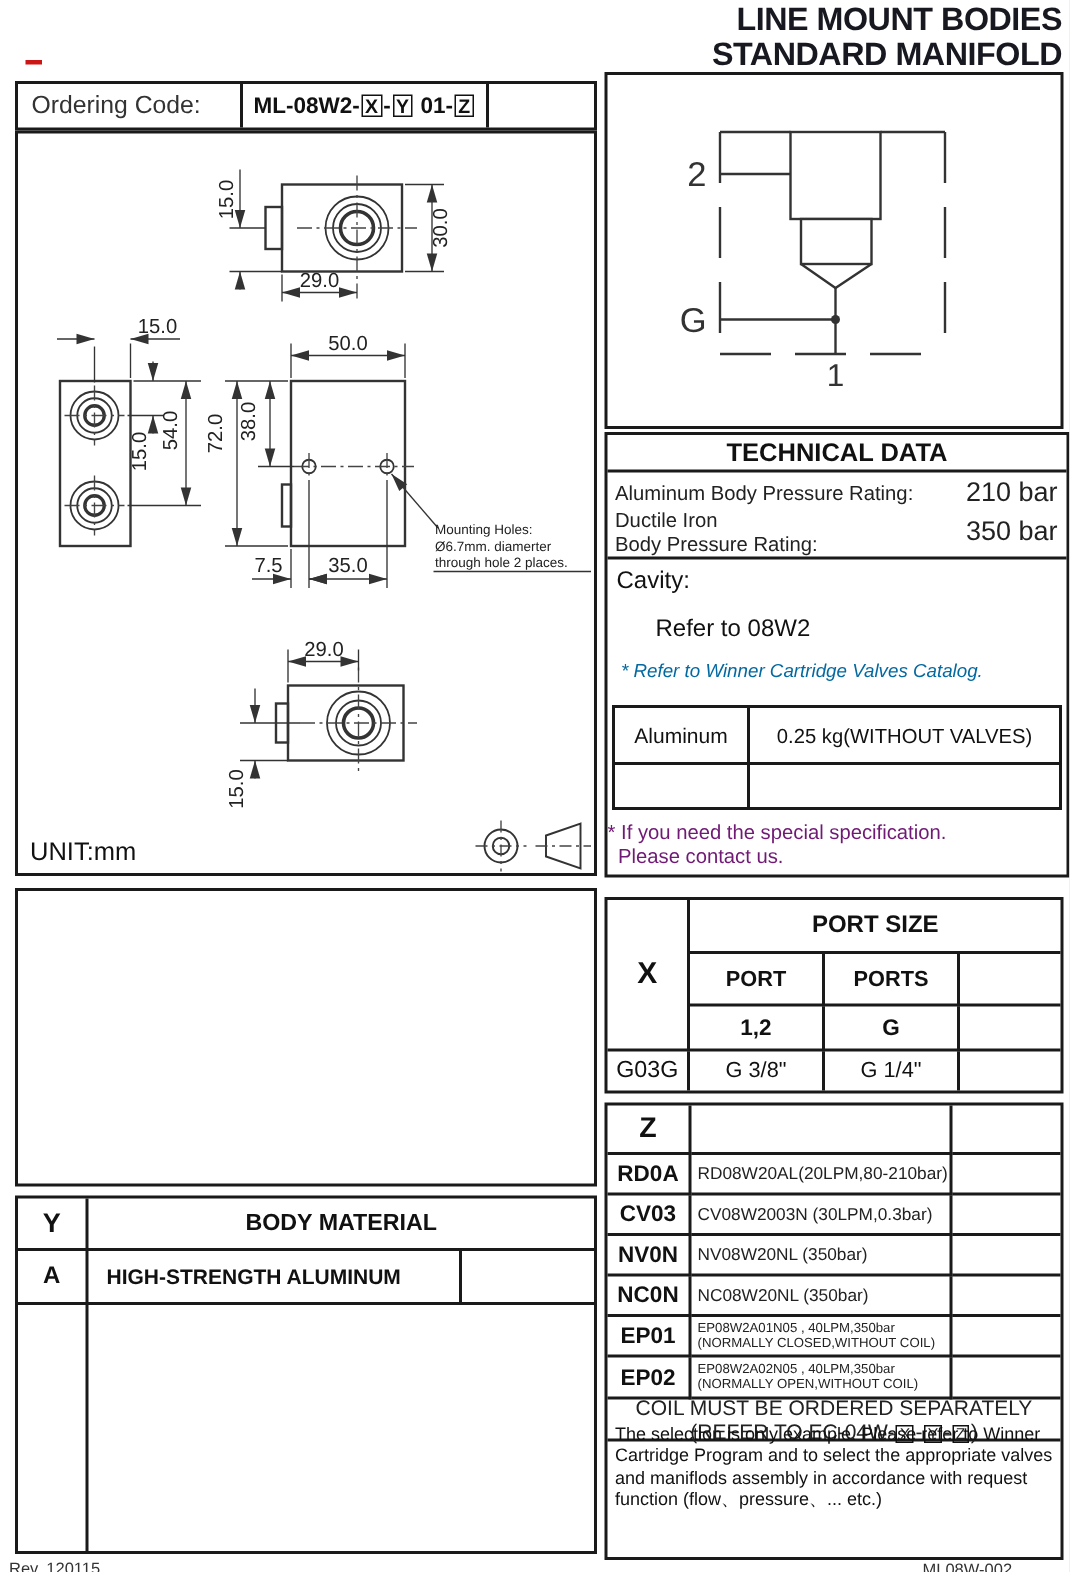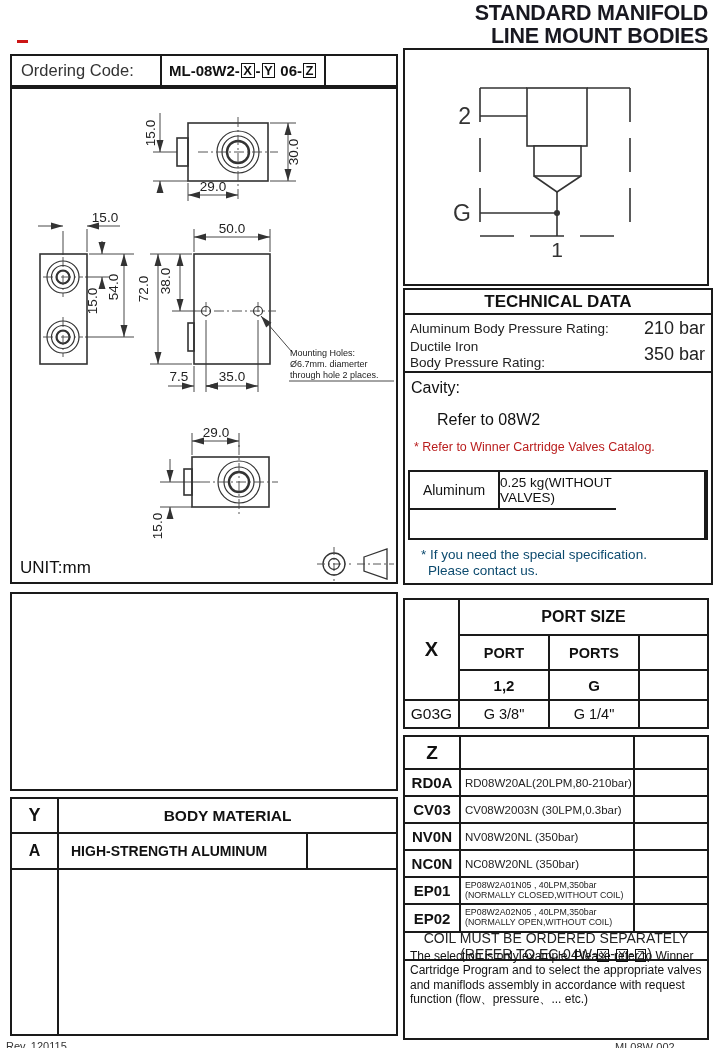--- a/index.html
+++ b/index.html
@@ -46,27 +46,27 @@
   .tech-h { height:25px; border-bottom:2px solid #1a1a1a; display:flex; align-items:center;
     justify-content:center; font-weight:bold; font-size:17px; }
   .tech-ratings { height:58px; border-bottom:2px solid #1a1a1a; padding:3px 6px 3px 5px;
     display:flex; flex-direction:column; justify-content:space-around; }
   .tr-row { display:flex; justify-content:space-between; align-items:center; }
   .tr-label { font-size:13.5px; color:#222; line-height:1.15; }
   .tr-val { font-size:18px; color:#222; white-space:nowrap; }
   .tech-cavity { height:95px; padding:6px 6px 0 6px; }
   .cav-label { font-size:16px; }
   .cav-val { font-size:16px; margin:14px 0 0 26px; }
-  .cav-note { font-size:12.5px; margin-top:11px; padding-left:3px; color:#b91c1c; }
-  .wt-table { margin:2px 3px 0 3px; border:2px solid #1a1a1a; height:70px; display:flex; flex-direction:row; }
+  .cav-note { font-size:12.5px; margin-top:11px; padding-left:3px; color:#0369a1;font-style:italic; }
+  .wt-table { margin:2px 3px 0 3px; border:2px solid #1a1a1a; height:70px; display:flex; flex-direction:column; }
   .wt-r1 { height:38px; border-bottom:2px solid #1a1a1a; display:flex; }
   .wt-r2 { flex:1; display:flex; }
   .wt-c1 { width:90px; border-right:2px solid #1a1a1a; display:flex; align-items:center; justify-content:center; font-size:14px; }
   .wt-c2 { flex:1; display:flex; align-items:center; justify-content:center; font-size:13.5px; }
-  .special-note { margin:7px 4px 0 16px; font-size:13.5px; line-height:1.2; color:#0c4a6e; }
+  .special-note { margin:7px 4px 0 0; font-size:13.5px; line-height:1.2; color:#701a75; }
   .special-note .l2 { padding-left:7px; }
   
   .ps { position:absolute; left:403px; top:598px; width:306px; height:131px; display:grid;
     grid-template-columns:55px 90px 90px 1fr; grid-template-rows:36px 35px 30px 1fr; }
   .ps div { display:flex; align-items:center; justify-content:center; }
   .bR { border-right:2px solid #1a1a1a; } .bB { border-bottom:2px solid #1a1a1a; }
   .ps-x { grid-row:1/4; grid-column:1; font-weight:bold; font-size:20px; }
   .ps-title { grid-column:2/5; font-weight:bold; font-size:16px; }
   .ps-colh { font-weight:bold; font-size:14.5px; }
   .ps-sub { font-weight:bold; font-size:15px; }
@@ -92,28 +92,28 @@
   svg text { font-family:"Liberation Sans",sans-serif; }
   .dimtxt { font-size:13.5px; fill:#222; }
   .notetxt { font-size:9px; fill:#222; }
 </style>
 </head>
 <body>
 
 <div class="page">
 
   <div class="doc-title">
+    <div>LINE MOUNT BODIES</div>
     <div>STANDARD MANIFOLD</div>
-    <div>LINE MOUNT BODIES</div>
   </div>
   <div class="red-dash"></div>
 
   <div class="ordering bordered">
     <div class="ord-label">Ordering Code:</div>
-    <div class="ord-code"><span>ML-08W2-</span><span class="boxed">X</span><span>-</span><span class="boxed">Y</span><span> 06-</span><span class="boxed">Z</span></div>
+    <div class="ord-code"><span>ML-08W2-</span><span class="boxed">X</span><span>-</span><span class="boxed">Y</span><span> 01-</span><span class="boxed">Z</span></div>
     <div class="bm-fill"></div>
   </div>
 
   <div class="draw-box bordered">
     <svg width="384" height="493" viewBox="0 0 384 493">
       <defs>
         <marker id="arw" markerWidth="13" markerHeight="8" refX="12.5" refY="4" orient="auto-start-reverse" markerUnits="userSpaceOnUse">
           <path d="M0.5,0.5 L12.5,4 L0.5,7.5 z" fill="#333"></path>
         </marker>
       </defs>

